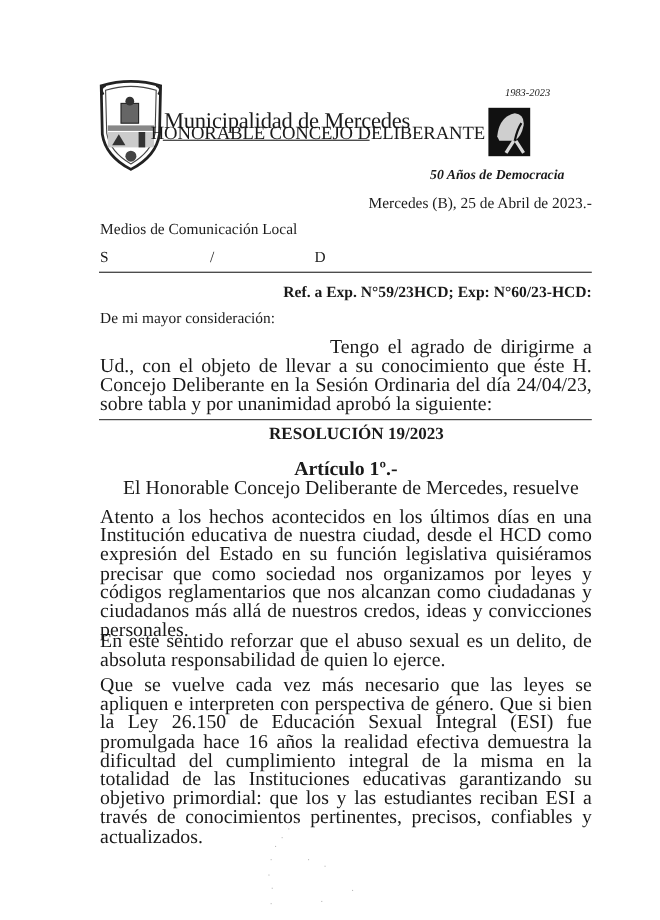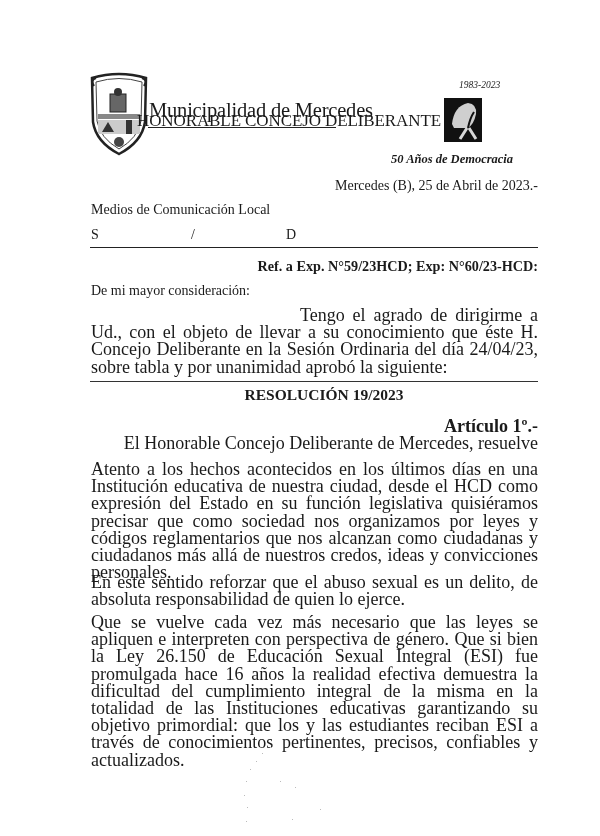--- a/index.html
+++ b/index.html
@@ -21,21 +21,21 @@
   .sd-slash { left: 191px; top: 227px; font-size: 14px; }
   .sd-d { left: 286px; top: 227px; font-size: 14px; }
   .rule1 { left: 90px; top: 247px; width: 448px; border-top: 1.6px solid #222; }
   .ref { right: 62px; top: 258px; font-size: 14.2px; font-weight: bold; white-space: nowrap; }
   .greeting { left: 91px; top: 283px; font-size: 14px; }
   .para { left: 91px; width: 447px; font-size: 18px; line-height: 17.2px; text-align: justify; }
   .p-intro { top: 307px; text-indent: 209px; }
   .rule2 { left: 90px; top: 381px; width: 448px; border-top: 1.6px solid #333; }
   .resolution { left: 0; width: 648px; text-align: center; top: 386px; font-size: 15.5px; font-weight: bold; }
   .art-label { font-weight: bold; }
-  .p-art { top: 418px; text-align: right; }
+  .p-art { top: 418px; text-align: center; }
   .p-art .line2 { display: block; padding-left: 61px; }
   .p-1 { top: 461px; }
   .p-2 { top: 574px; }
   .p-3 { top: 614px; }
   .noise { left: 240px; top: 745px; width: 90px; height: 90px; }
 </style>
 </head>
 <body>
 
 <div class="abs crest">

